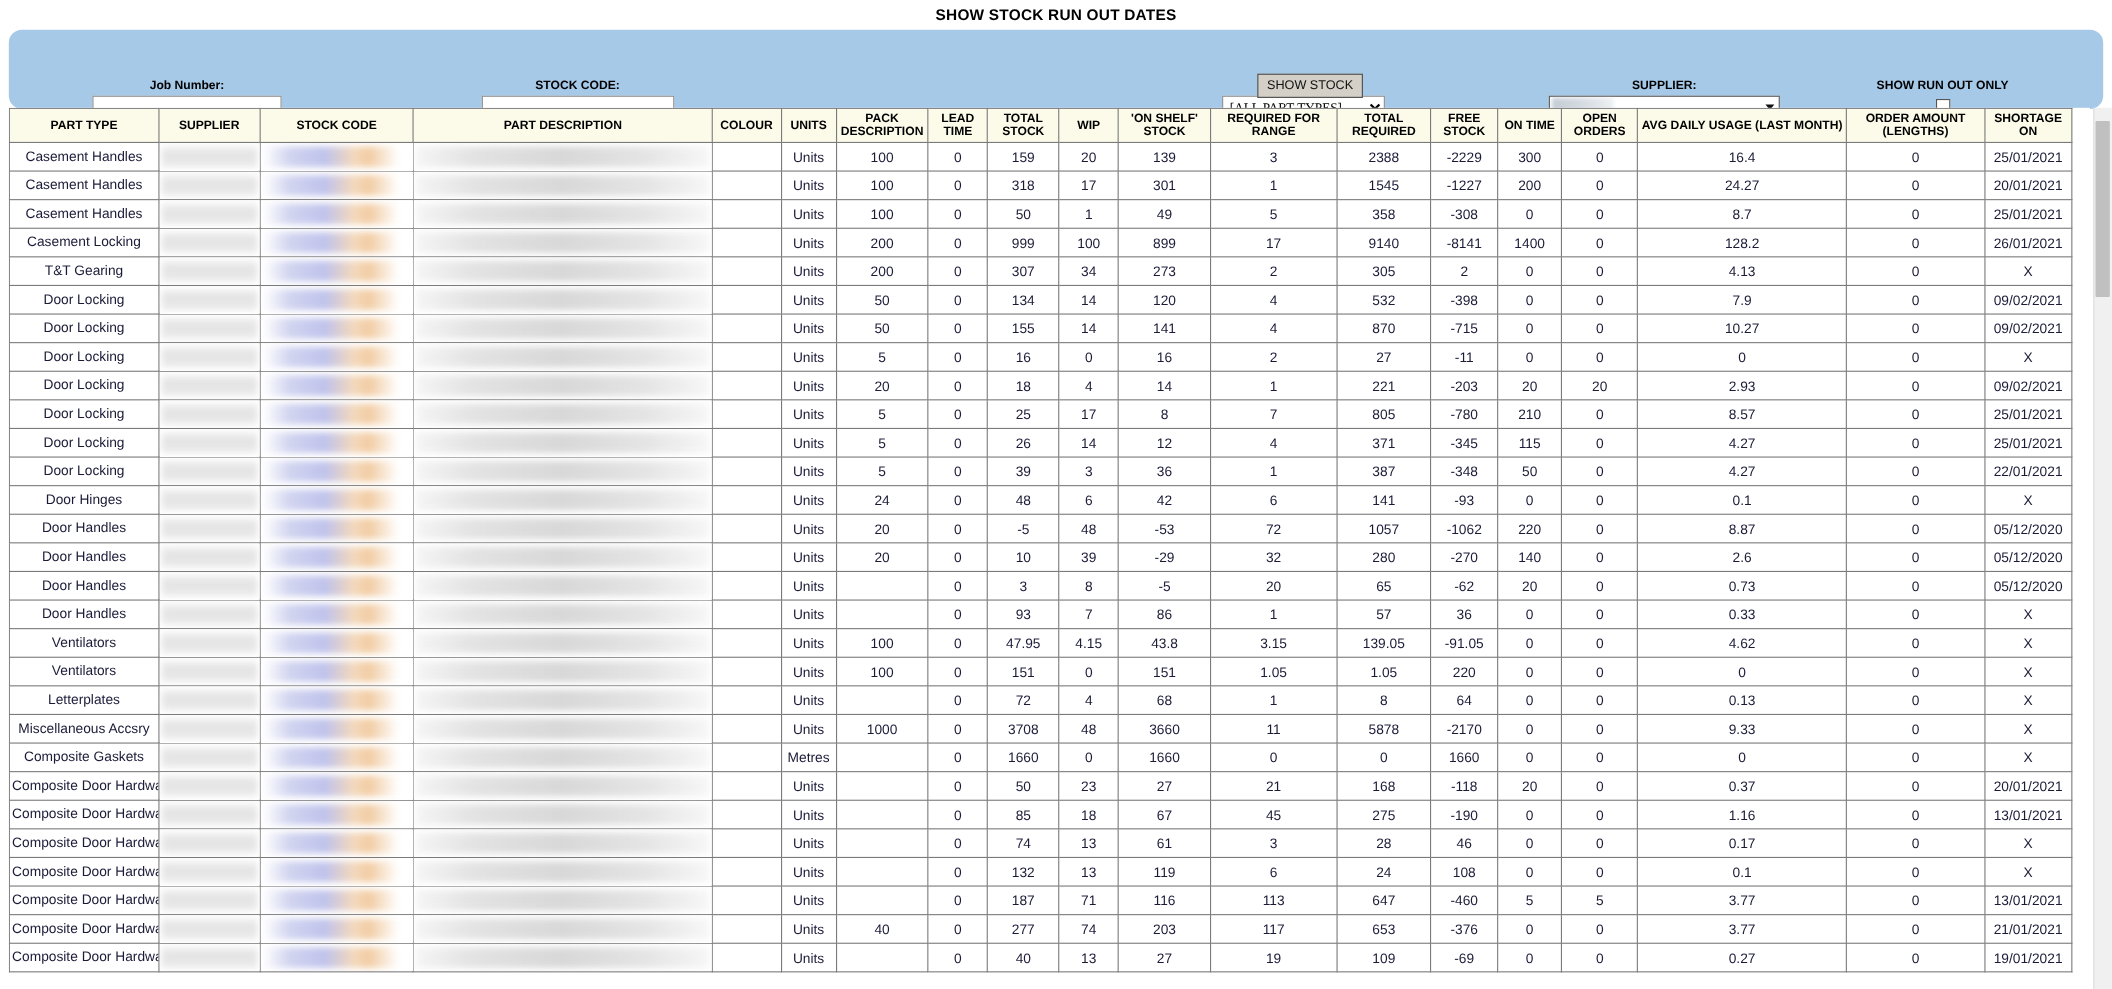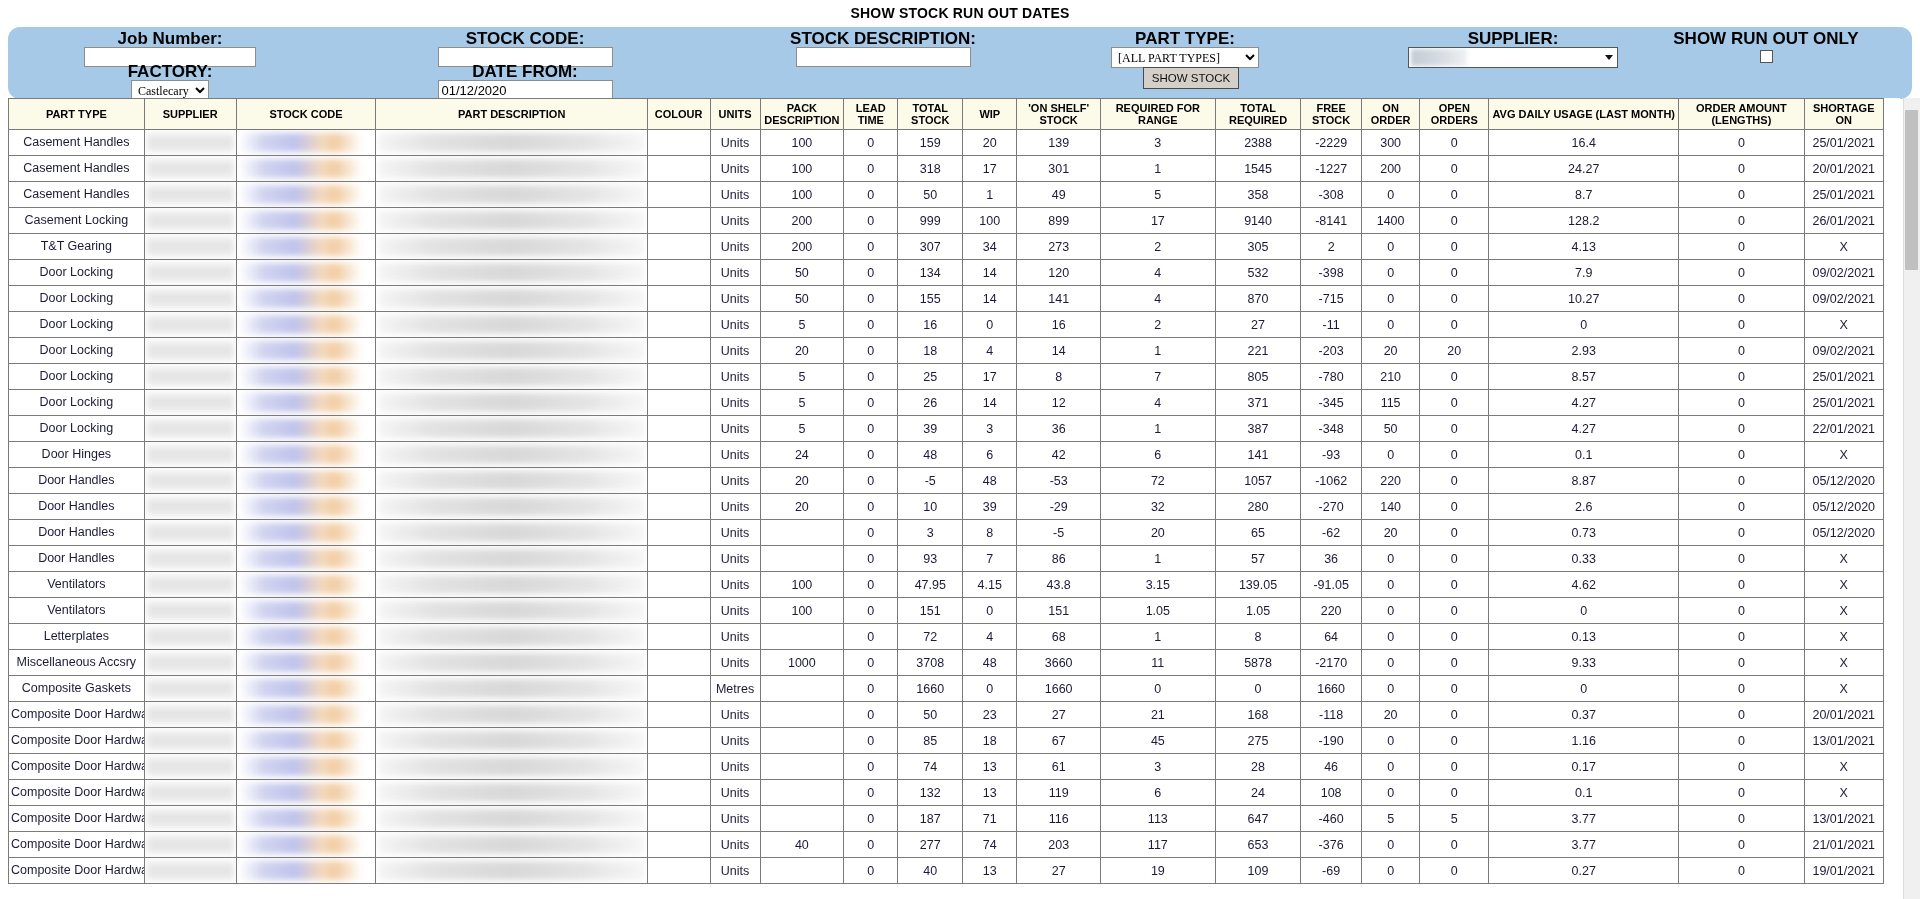--- a/index.html
+++ b/index.html
@@ -34,27 +34,28 @@
     height: 72px;
     background: #a6c9e8;
     border-radius: 12px;
     box-sizing: border-box;
   }
   .fgroup {
     position: absolute;
     text-align: center;
   }
   .flabel {
-    font-size: 17px;
+    font-size: 11px;
     font-weight: bold;
     color: #000;
     display: block;
     line-height: 13px;
     margin-bottom: 2px;
     white-space: nowrap;
+    margin-top: 40px;
   }
   .finput {
     box-sizing: border-box;
     height: 20px;
     border: 1px solid #8d8d8d;
     background: #ffffff;
     font-family: "Liberation Sans", sans-serif;
     font-size: 13px;
     color: #000;
     padding: 0 3px;
@@ -223,24 +224,20 @@
     <div class="fgroup" style="left:417px; top:5px; width:200px;">
       <span class="flabel">STOCK CODE:</span>
       <input class="finput" style="width: 175px;" type="text" value="">
     </div>
 
     <div class="fgroup" style="left:417px; top:38px; width:200px;">
       <span class="flabel">DATE FROM:</span>
       <input class="finput" style="width: 175px; text-align: left;" type="text" value="01/12/2020">
     </div>
 
-    <div class="fgroup" style="left:760px; top:5px; width:230px;">
-      <span class="flabel">STOCK DESCRIPTION:</span>
-      <input class="finput" style="width: 175px;" type="text" value="">
-    </div>
 
 
     <div class="fgroup" style="left:1082px; top:5px; width:190px;">
       <span class="flabel">PART TYPE:</span>
       <select class="fselect" style="width:148px;">
         <option>[ALL PART TYPES]</option>
       </select>
     </div>
 
     <div class="fgroup" style="left:1108px; top:40px; width:150px;">
@@ -294,21 +291,21 @@
           <th>COLOUR</th>
           <th>UNITS</th>
           <th>PACK DESCRIPTION</th>
           <th>LEAD TIME</th>
           <th>TOTAL STOCK</th>
           <th>WIP</th>
           <th>'ON SHELF' STOCK</th>
           <th>REQUIRED FOR RANGE</th>
           <th>TOTAL REQUIRED</th>
           <th>FREE STOCK</th>
-          <th>ON ORDER</th>
+          <th>ON TIME</th>
           <th>OPEN ORDERS</th>
           <th>AVG DAILY USAGE (LAST MONTH)</th>
           <th>ORDER AMOUNT (LENGTHS)</th>
           <th>SHORTAGE ON</th>
         </tr>
       </thead>
       <tbody id="stock-body">
           <tr>
             <td class="parttype">Casement Handles</td>
             <td class="redact">

